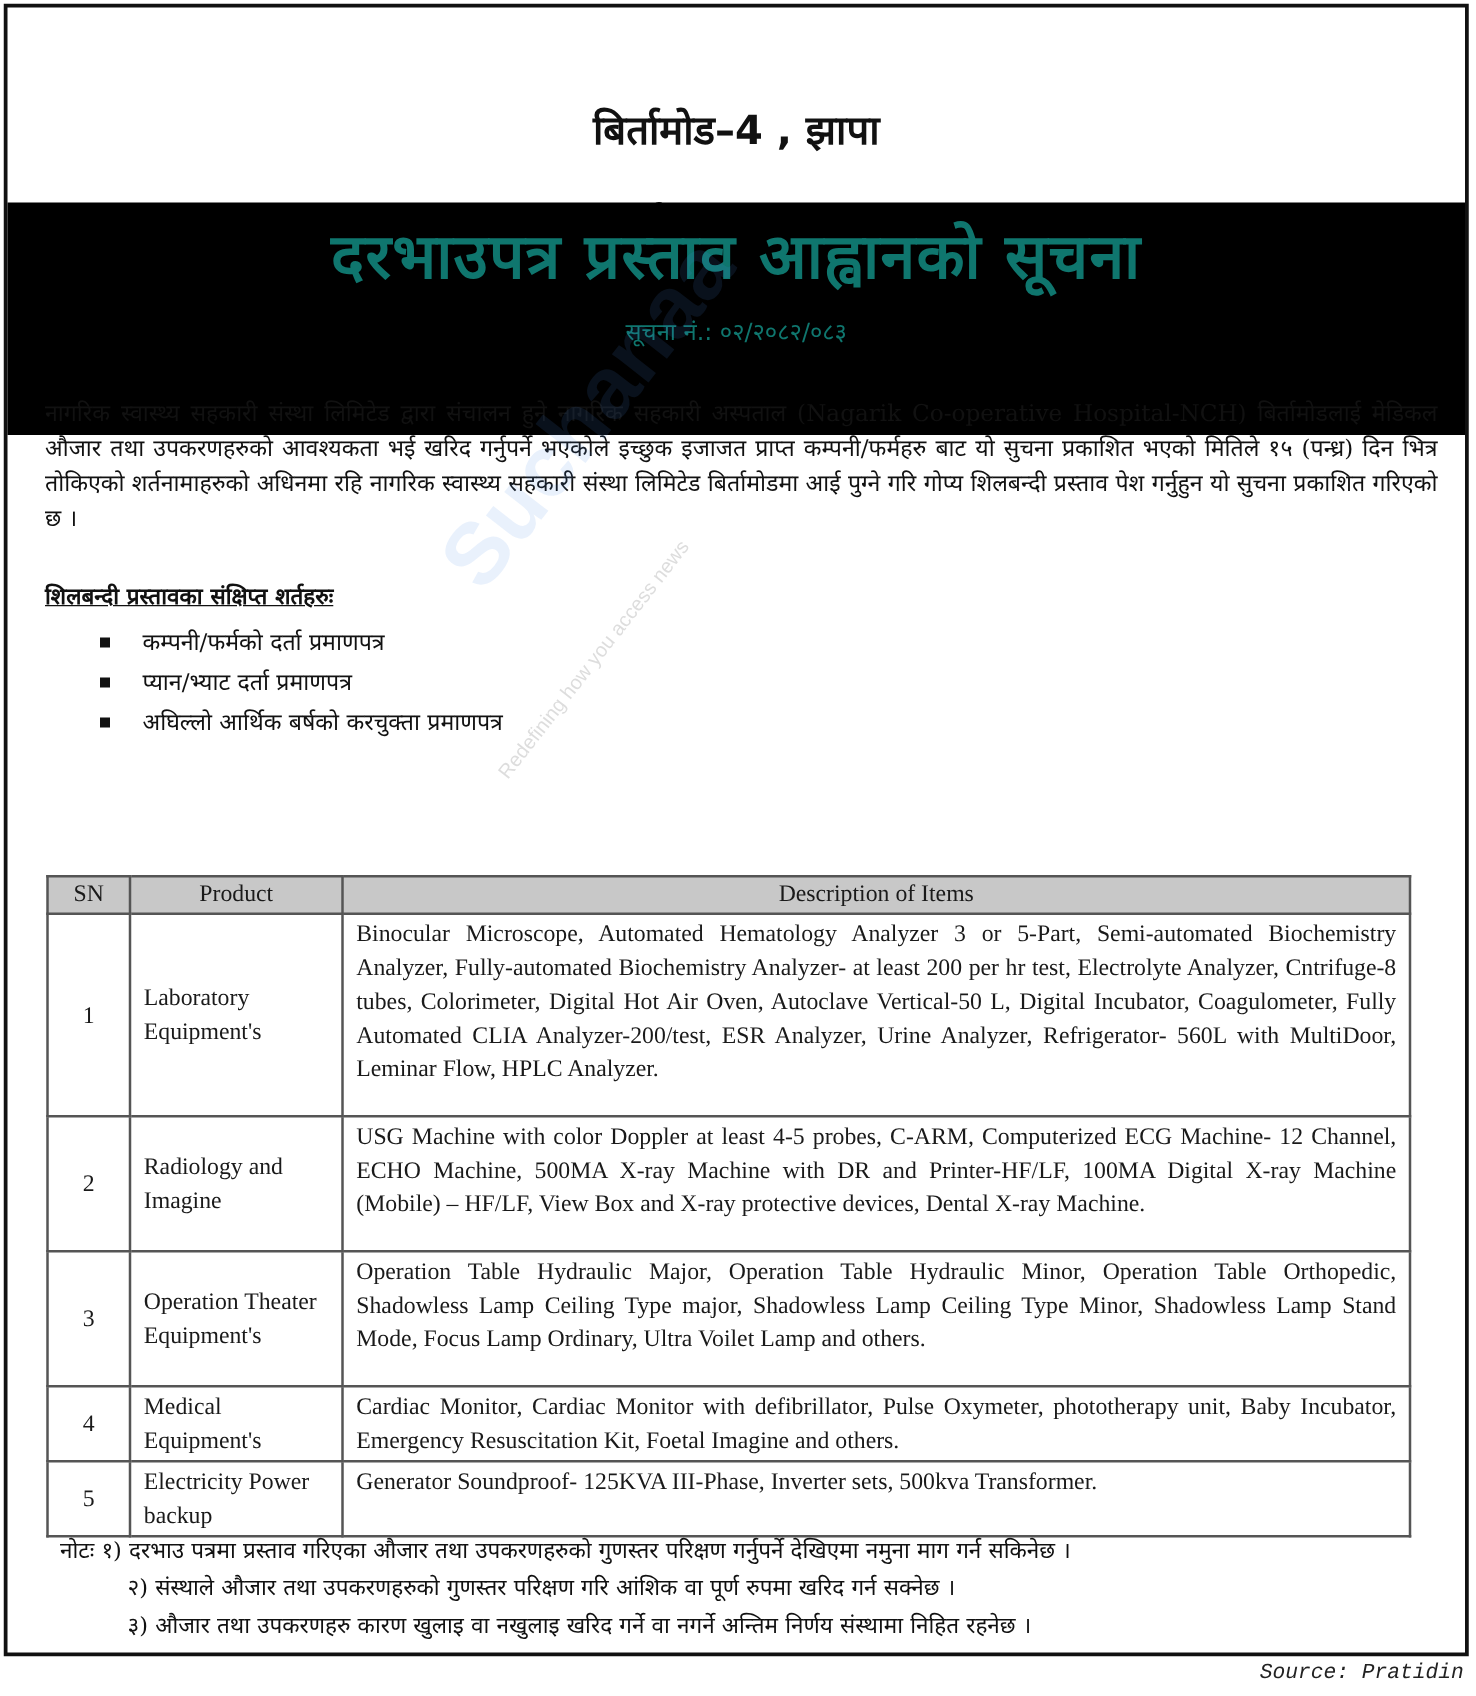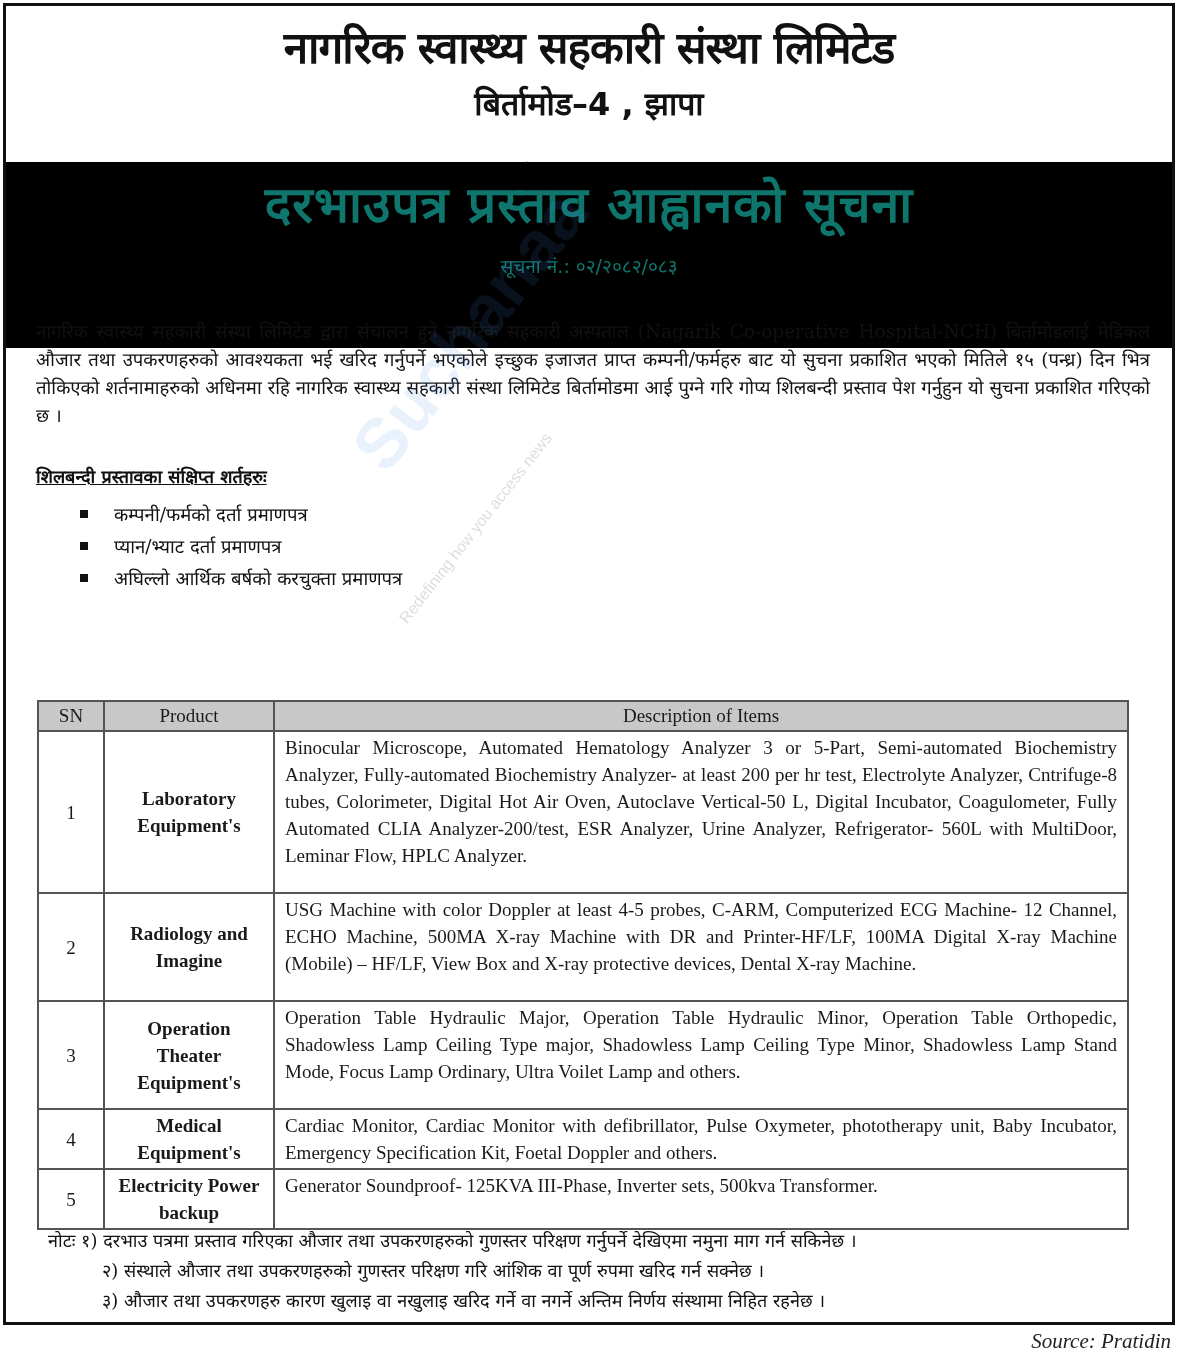--- a/index.html
+++ b/index.html
@@ -27,37 +27,36 @@
              font-family: "DejaVu Serif", serif; font-size: 18.5px; }
     .terms li { position: relative; padding-left: 78px; line-height: 29px; margin-bottom: 3px; }
     .terms li .bullet { position: absolute; left: 44px; top: 10px; width: 8px; height: 8px; background: #111; }
     .terms li.wrap { padding-left: 0; text-indent: 78px; }
     .terms li.wrap .bullet { left: 44px; }
     table.items { position: absolute; left: 31px; top: 666px; width: 1092px; border-collapse: collapse;
                   font-family: "Liberation Serif", serif; font-size: 19px; color: #1a1a1a; margin-top: 28px; }
     table.items th { background: #c8c8c8; font-weight: normal; border: 2px solid #555; height: 28px; padding: 0; }
     table.items td { border: 2px solid #555; vertical-align: middle; padding: 2px 10px; line-height: 27px; }
     td.sn { width: 44px; text-align: center; padding: 0; }
-    td.prod { width: 148px; text-align: center; font-weight: bold; }
+    td.prod { width: 148px; text-align: left; }
     td.desc { text-align: justify; vertical-align: top !important; }
     .notes { position: absolute; left: 42px; top: 1220px; font-family: "DejaVu Serif", serif;
              font-size: 18px; line-height: 30px; }
     .notes .row { white-space: nowrap; }
     .notes .indent { padding-left: 54px; }
-    .source { position: absolute; right: 10px; top: 1329px; font-family: Liberation Serif, serif;
-              font-style: italic; font-size: 21px; color: #222; }
+    .source { position: absolute; right: 10px; top: 1329px; font-family: Liberation Mono, monospace;
+              font-style: italic; font-size: 17px; color: #222; }
     .wm { position: absolute; color: rgba(70,140,230,0.12); font-family: "Liberation Sans", sans-serif;
           font-weight: bold; pointer-events: none; }
   </style>
 </head>
 <body>
 
 <div class="frame">
 
-  <div class="org">नागरिक स्वास्थ्य सहकारी संस्था लिमिटेड</div>
   <div class="addr">बिर्तामोड–4 , झापा</div>
   <div class="phone">फोनः ०२३–५३०७५८</div>
 
   <div class="banner">
     <div class="title">दरभाउपत्र प्रस्ताव आह्वानको सूचना</div>
     <div class="noticeno">सूचना नं.: ०२/२०८२/०८३</div>
   </div>
 
   <div class="intro">नागरिक स्वास्थ्य सहकारी संस्था लिमिटेड द्वारा संचालन हुने नागरिक सहकारी अस्पताल (Nagarik Co-operative Hospital-NCH) बिर्तामोडलाई मेडिकल औजार तथा उपकरणहरुको आवश्यकता भई खरिद गर्नुपर्ने भएकोले इच्छुक इजाजत प्राप्त कम्पनी/फर्महरु बाट यो सुचना प्रकाशित भएको मितिले १५ (पन्ध्र) दिन भित्र तोकिएको शर्तनामाहरुको अधिनमा रहि नागरिक स्वास्थ्य सहकारी संस्था लिमिटेड बिर्तामोडमा आई पुग्ने गरि गोप्य शिलबन्दी प्रस्ताव पेश गर्नुहुन यो सुचना प्रकाशित गरिएको छ ।</div>
 
@@ -88,21 +87,21 @@
         <td class="desc">USG Machine with color Doppler at least 4-5 probes, C-ARM, Computerized ECG Machine- 12 Channel, ECHO Machine, 500MA X-ray Machine with DR and Printer-HF/LF, 100MA Digital X-ray Machine (Mobile) – HF/LF, View Box and X-ray protective devices, Dental X-ray Machine.</td>
       </tr>
       <tr style="height:108px">
         <td class="sn">3</td>
         <td class="prod">Operation Theater Equipment's</td>
         <td class="desc">Operation Table Hydraulic Major, Operation Table Hydraulic Minor, Operation Table Orthopedic, Shadowless Lamp Ceiling Type major, Shadowless Lamp Ceiling Type Minor, Shadowless Lamp Stand Mode, Focus Lamp Ordinary, Ultra Voilet Lamp and others.</td>
       </tr>
       <tr style="height:54px">
         <td class="sn">4</td>
         <td class="prod">Medical Equipment's</td>
-        <td class="desc">Cardiac Monitor, Cardiac Monitor with defibrillator, Pulse Oxymeter, phototherapy unit, Baby Incubator, Emergency Specification Kit, Foetal Doppler and others.</td>
+        <td class="desc">Cardiac Monitor, Cardiac Monitor with defibrillator, Pulse Oxymeter, phototherapy unit, Baby Incubator, Emergency Resuscitation Kit, Foetal Imagine and others.</td>
       </tr>
       <tr style="height:54px">
         <td class="sn">5</td>
         <td class="prod">Electricity Power backup</td>
         <td class="desc">Generator Soundproof- 125KVA III-Phase, Inverter sets, 500kva Transformer.</td>
       </tr>
     </tbody>
   </table>
 
   <div class="notes">

